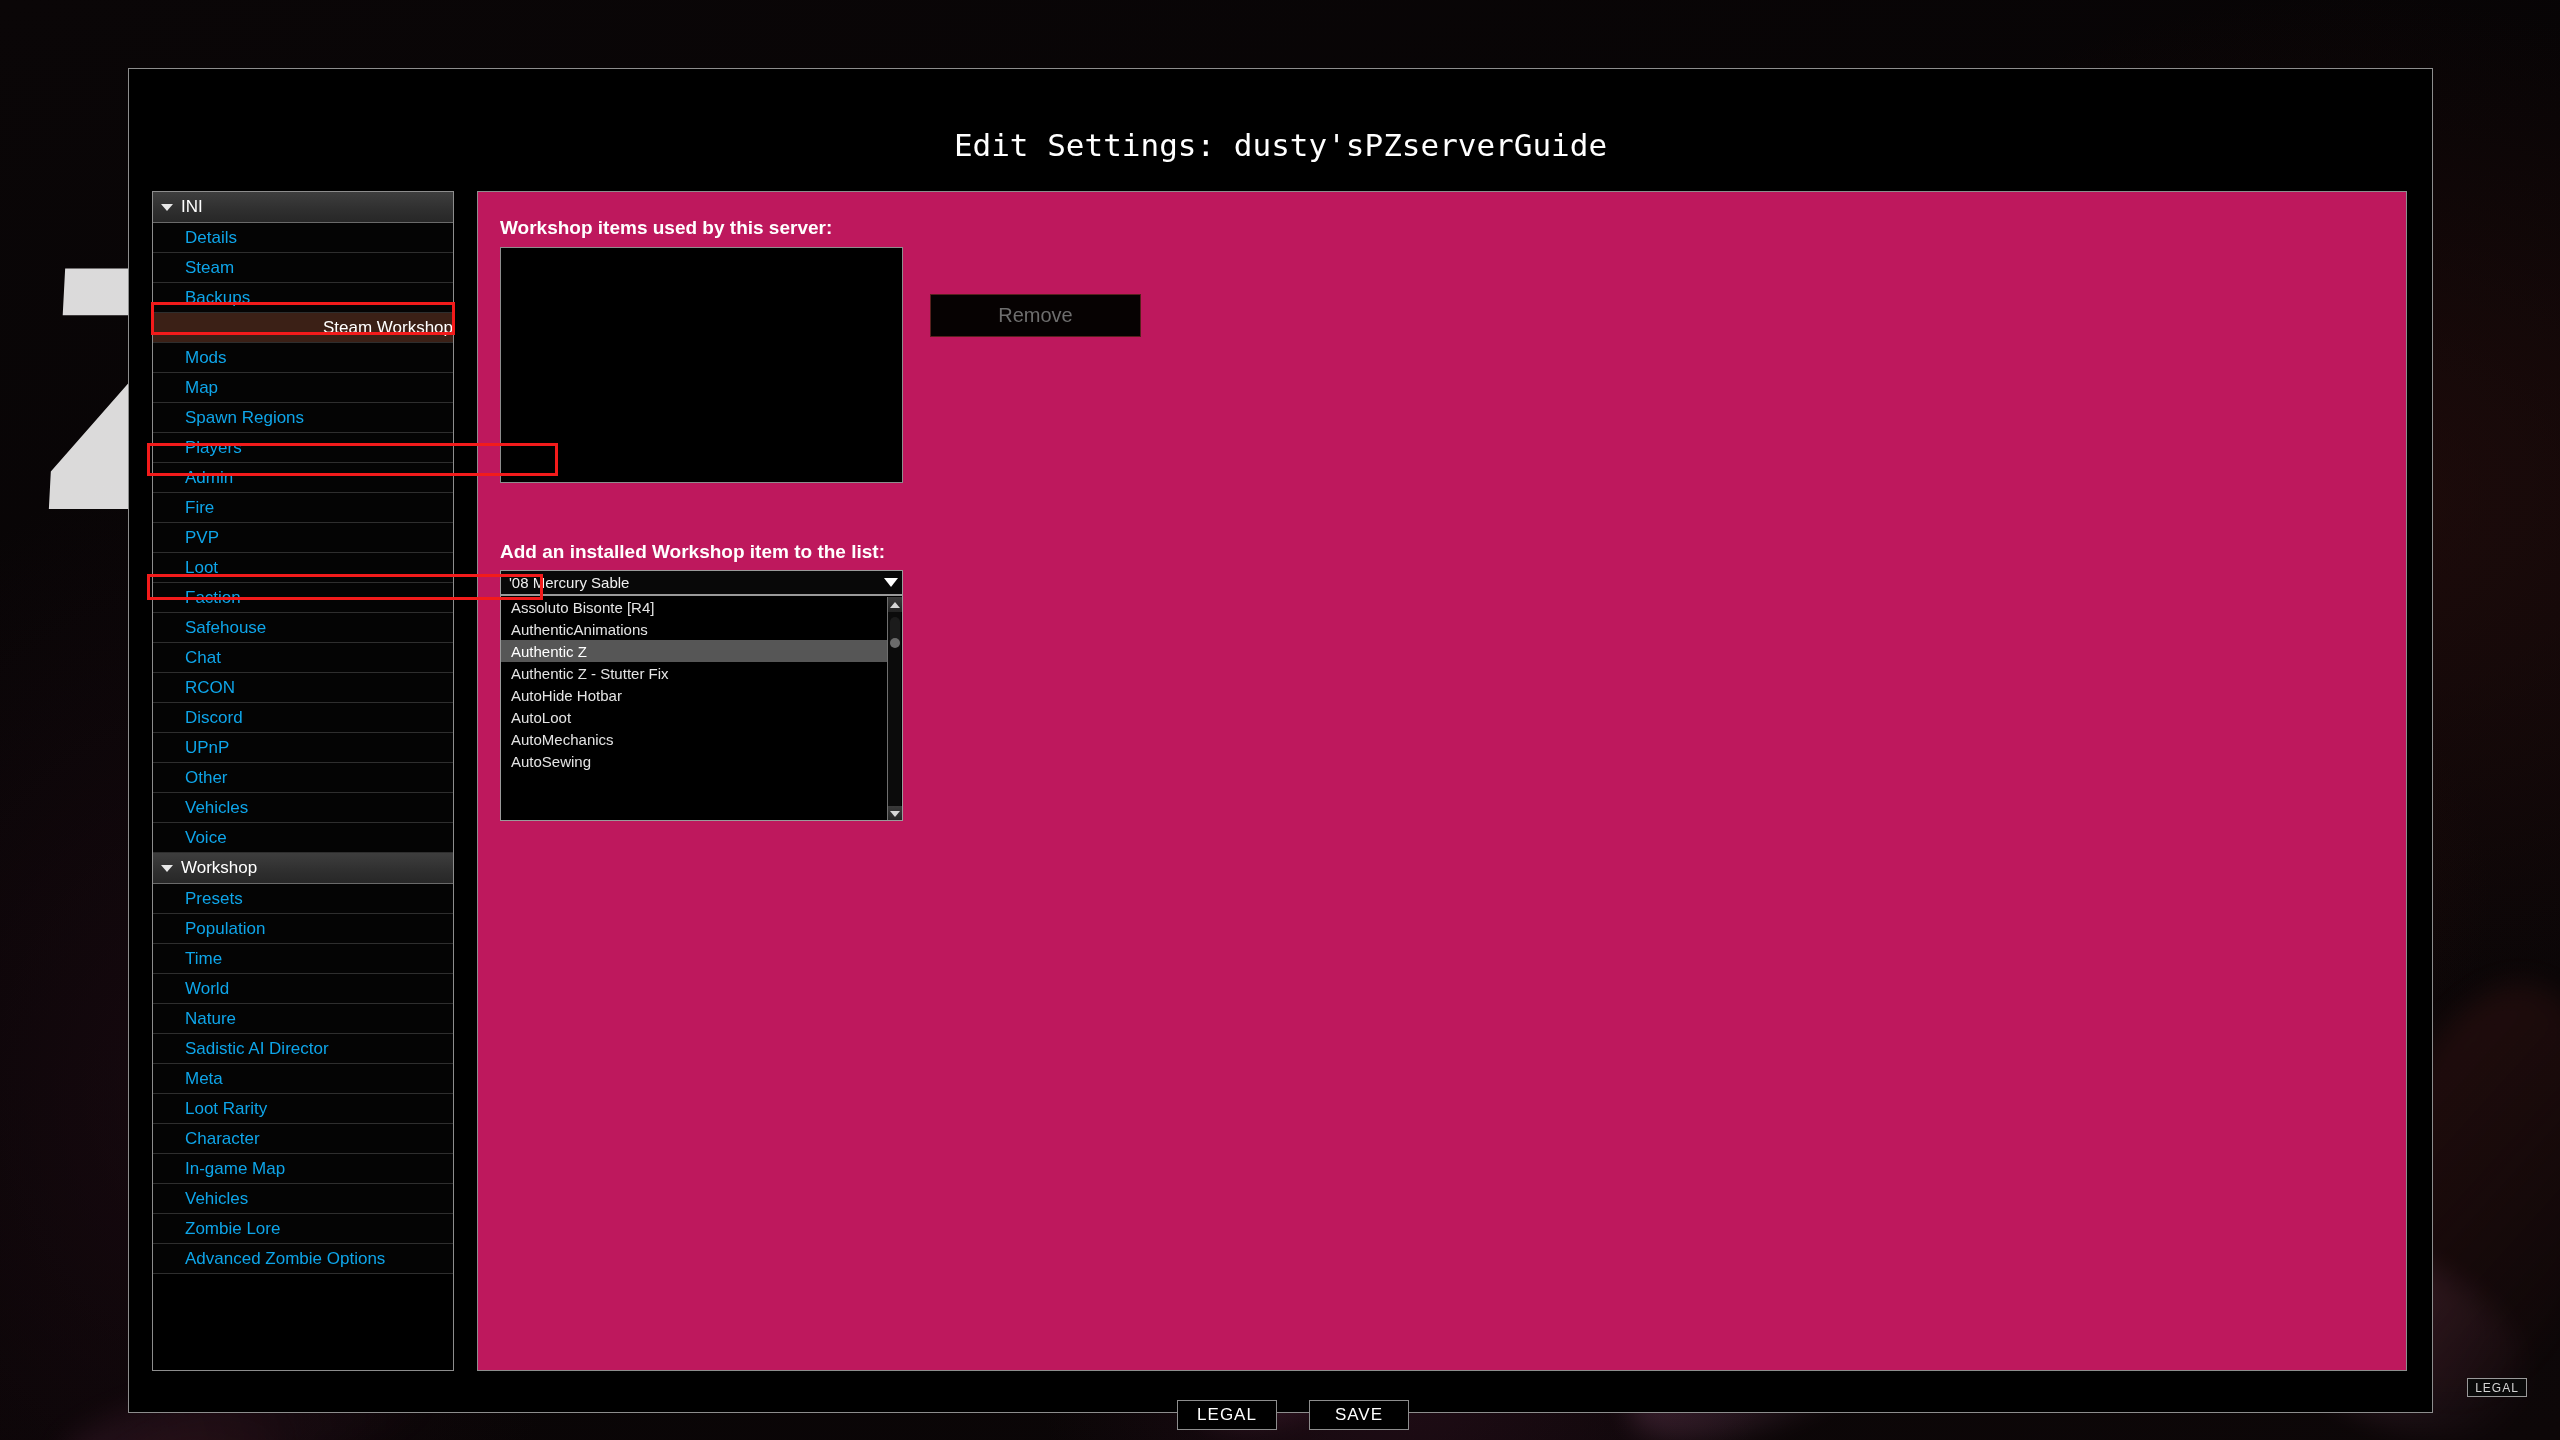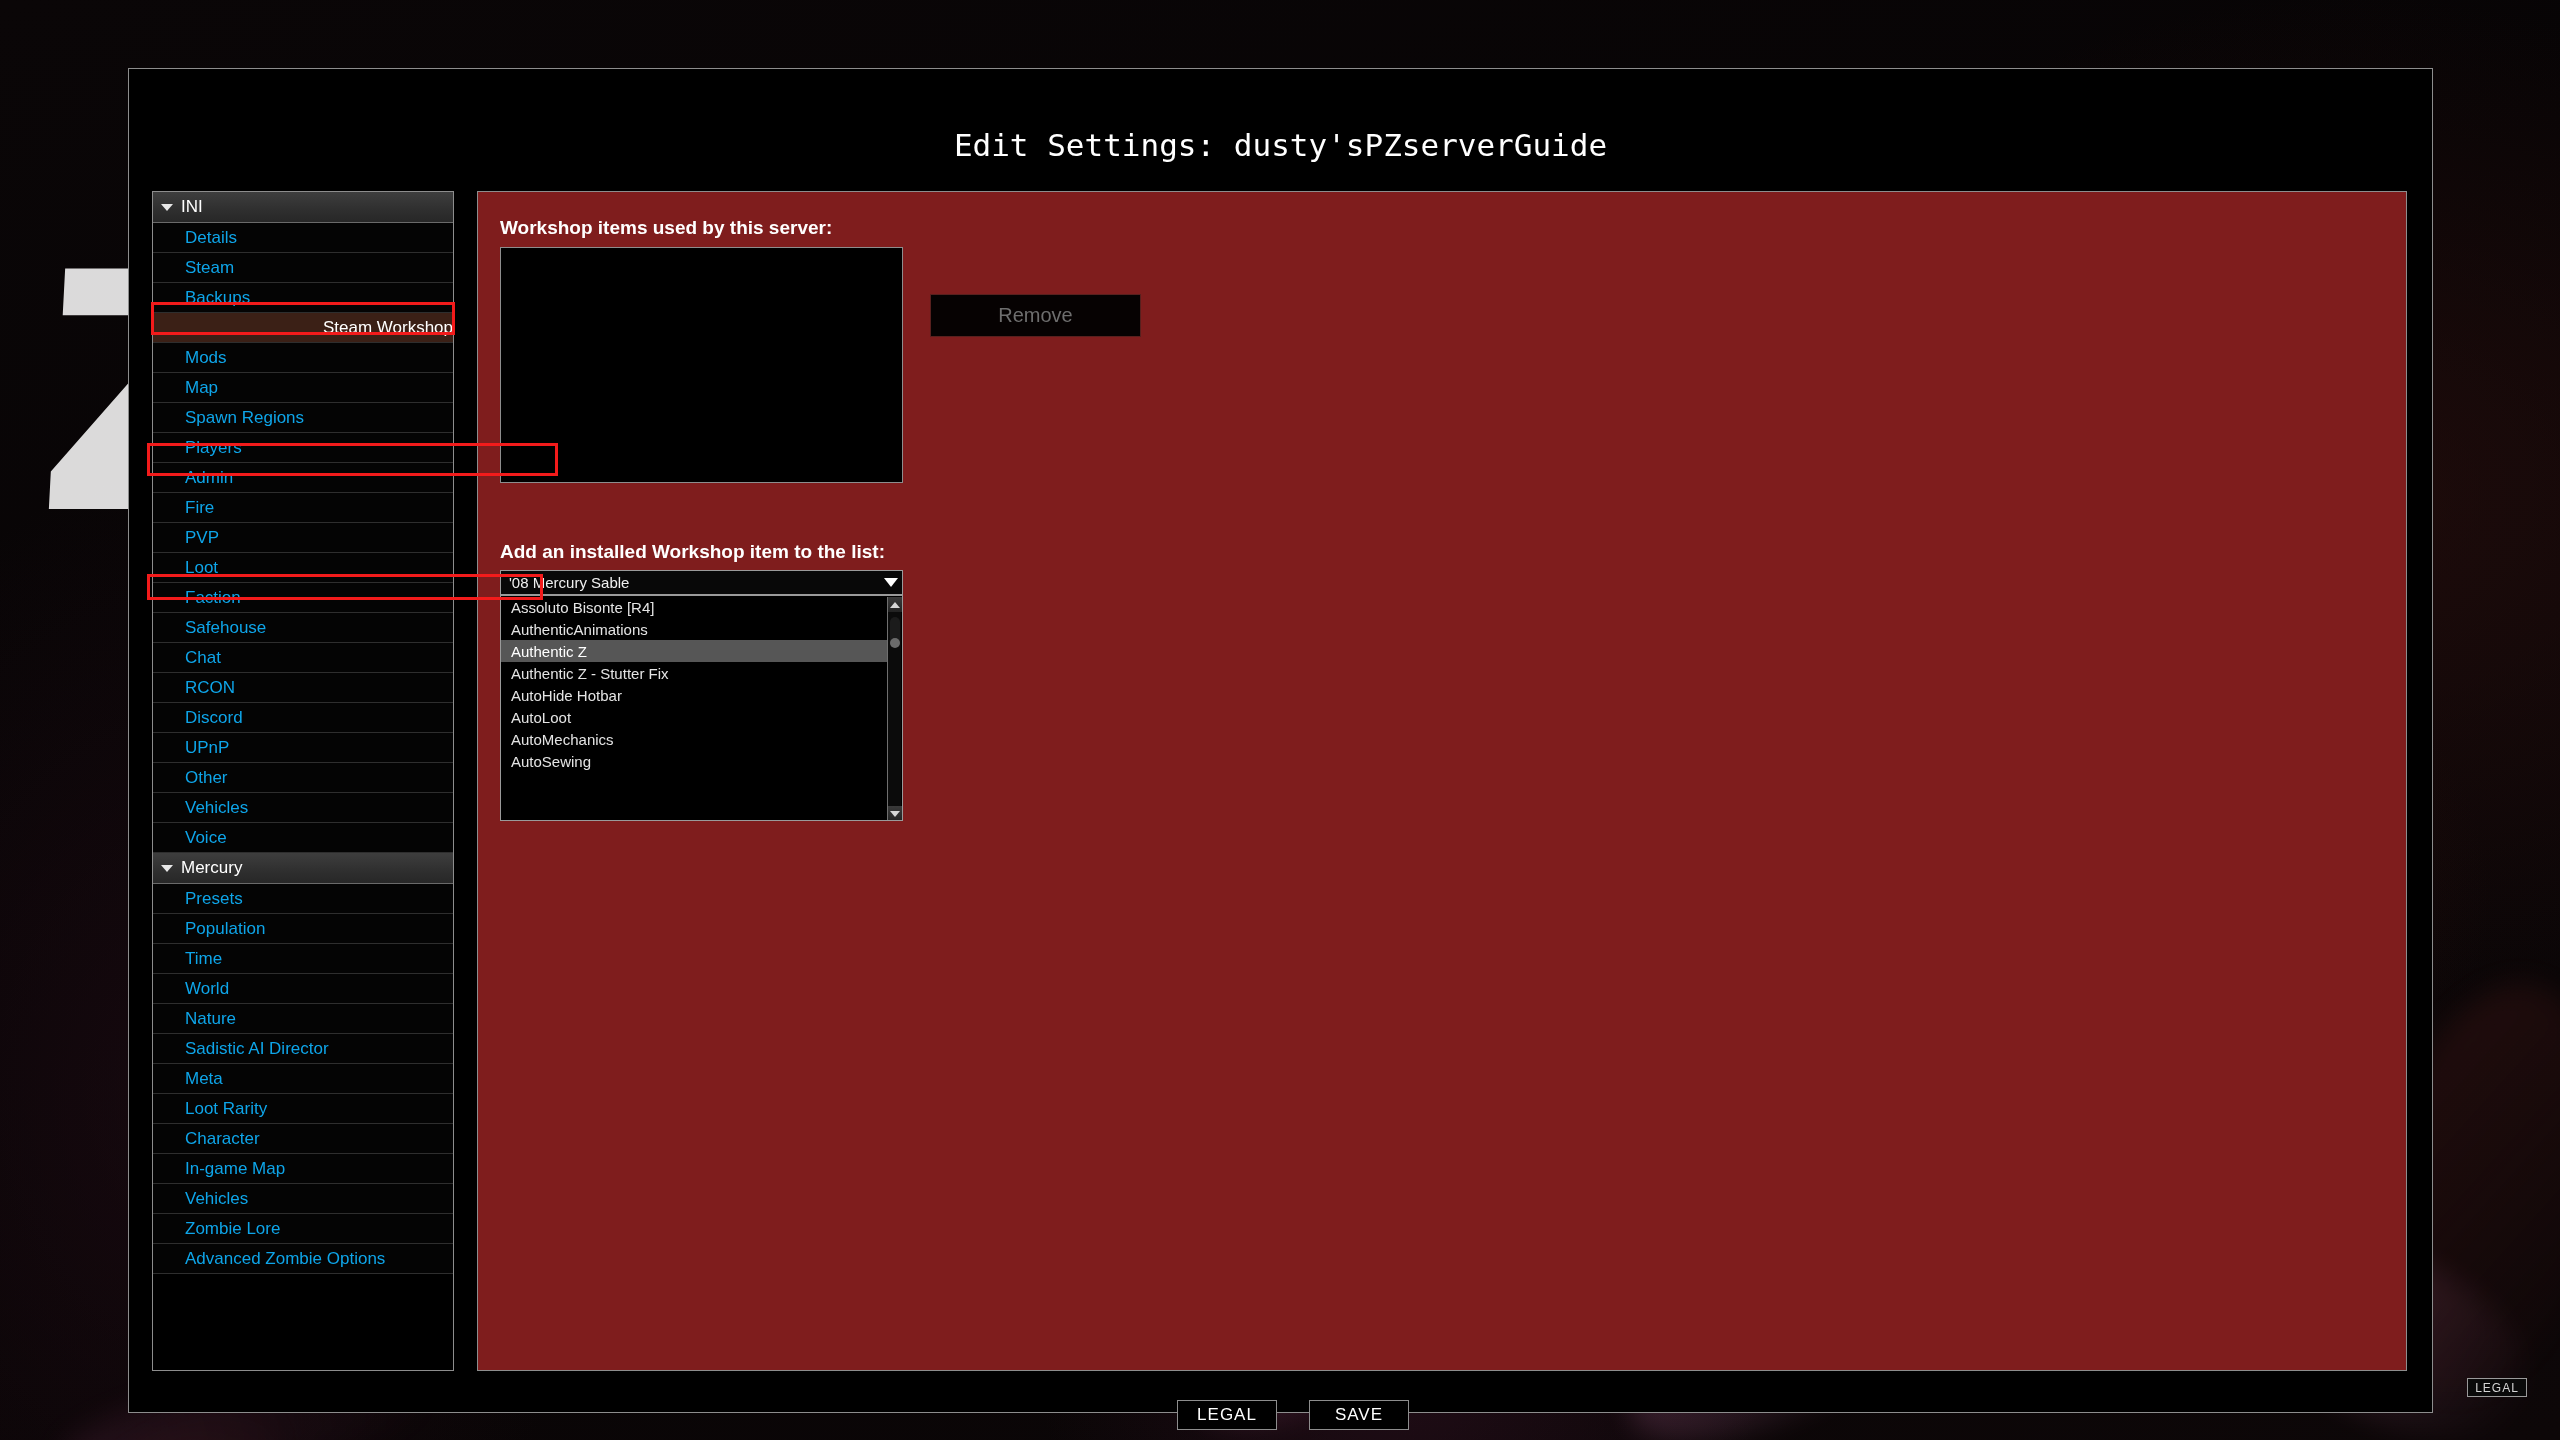--- a/index.html
+++ b/index.html
@@ -145,21 +145,21 @@
     border: 3px solid #f31b1b;
     pointer-events: none;
   }
   #annot-sidebar { left: 22px; top: 233px; width: 304px; height: 33px; }
 
   
   #content {
     position: absolute;
     left: 348px; top: 122px;
     width: 1930px; height: 1180px;
-    background: #7f1d1d;
+    background: #be185d;
     border: 1px solid #8d8d8d;
   }
   .field-label {
     position: absolute;
     color: #ffffff;
     font-size: 19px;
     font-weight: 700;
   }
   #label-used { left: 22px; top: 25px; }
   #label-add  { left: 22px; top: 349px; }
@@ -402,21 +402,21 @@
         <span>Other</span>
       </div>
       <div class="nav-item">
         <span>Vehicles</span>
       </div>
       <div class="nav-item">
         <span>Voice</span>
       </div>
       <div class="nav-group">
         <span class="caret"></span>
-        <span>Mercury</span>
+        <span>Workshop</span>
       </div>
       <div class="nav-item">
         <span>Presets</span>
       </div>
       <div class="nav-item">
         <span>Population</span>
       </div>
       <div class="nav-item">
         <span>Time</span>
       </div>

